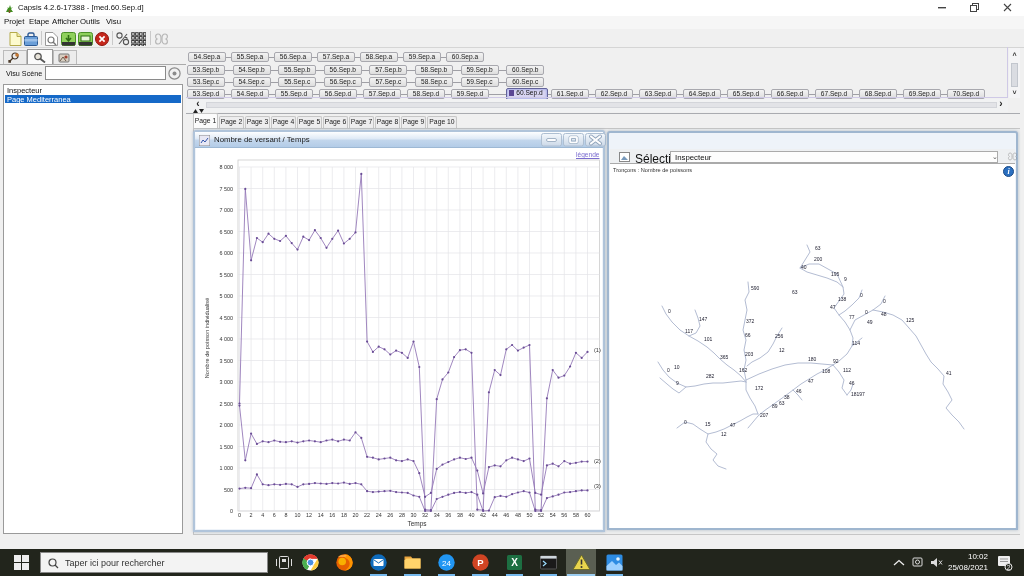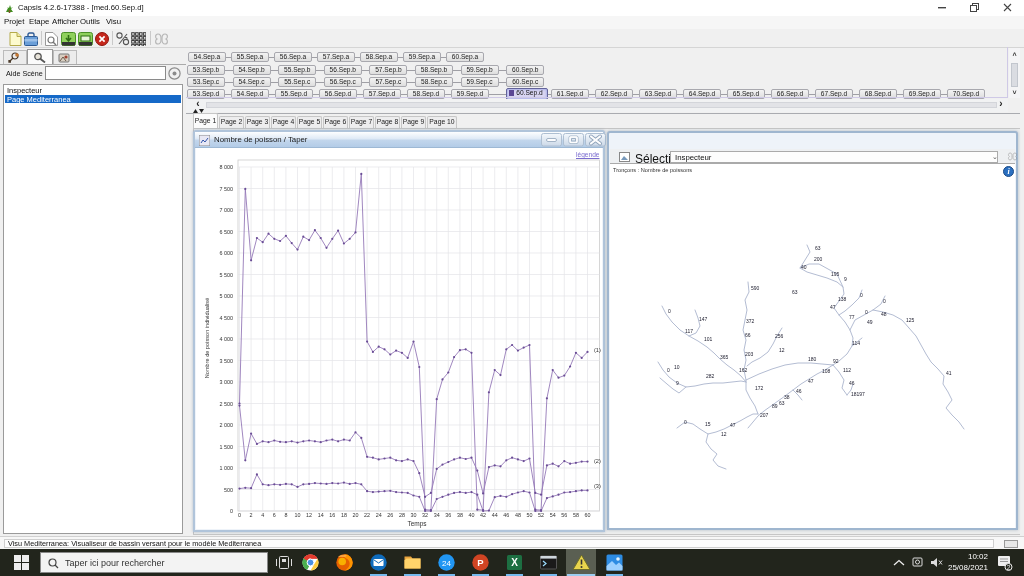--- a/index.html
+++ b/index.html
@@ -162,21 +162,21 @@
 <svg class="abs" style="left:33px;top:4px;z-index:3" width="14" height="11">
         <circle cx="5" cy="4.5" r="3.2" fill="#e8e4da" stroke="#555" stroke-width="1.3"></circle>
         <path d="M7.5 7 L12 10.5" stroke="#555" stroke-width="1.8"></path>
       </svg>
 <svg class="abs" style="left:58px;top:5px;z-index:3" width="13" height="10">
         <rect x="1" y="1" width="10" height="8" rx="1" fill="#d8cfc2" stroke="#777"></rect>
         <circle cx="8" cy="4" r="1.6" fill="#a04030"></circle>
         <path d="M2 8 L5 4 L8 8" fill="none" stroke="#6a5a4a"></path>
       </svg>
 <div class="abs" style="left:0px;top:16px;width:186px;height:0px;border-top:1px solid #aaa"></div>
-<span class="abs" style="left:6px;top:21px;font-size:7.2px;color:#111">Aide Scène</span>
+<span class="abs" style="left:6px;top:21px;font-size:7.2px;color:#111">Visu Scène</span>
 <div class="abs" style="left:45px;top:18px;width:121px;height:14px;background:#fff;border:1px solid #8a8a8a"></div>
 <svg class="abs" style="left:168px;top:19px" width="13" height="13">
         <circle cx="6.5" cy="6.5" r="5.6" fill="none" stroke="#8a8a8a" stroke-width="1.2"></circle>
         <circle cx="6.5" cy="6.5" r="2" fill="#8a8a8a"></circle>
       </svg>
 <div class="abs" id="lpList">
 <div class="lirow" style="top:1px">Inspecteur</div>
 <div class="lirow" id="visuSel" style="top:9.5px">Page Mediterranea</div>
 </div>
 </div>
@@ -293,21 +293,21 @@
       <div class="tab" style="left:208px;width:25px">Page 9</div>
       <div class="tab" style="left:234px;width:30px">Page 10</div>
     </div>
 <div class="abs" id="mdi"></div>
     <div class="abs iframe-w" id="chartwin">
 <div class="ititle">
         <svg class="abs" style="left:4px;top:2.5px" width="11" height="11">
           <rect width="11" height="11" fill="#e8e8f4" stroke="#888"></rect>
           <path d="M2 8 L4 5 L6 7 L9 3" stroke="#3355aa" fill="none"></path>
         </svg>
-<span class="abs" style="left:19px;top:2.5px">Nombre de poisson / Taper</span>
+<span class="abs" style="left:19px;top:2.5px">Nombre de versant / Temps</span>
 <svg class="abs" style="left:346px;top:1px" width="21" height="14" viewBox="0 0 21 14">
           <rect x="0.5" y="0.5" width="20" height="12.5" rx="2" fill="url(#gb)" stroke="#aebfd2"></rect>
           <rect x="5.5" y="5.5" width="10" height="3" rx="1.5" fill="#fdfdfe" stroke="#8fa3ba" stroke-width="0.8"></rect>
         </svg>
         <svg class="abs" style="left:368px;top:1px" width="21" height="14" viewBox="0 0 21 14">
           <rect x="0.5" y="0.5" width="20" height="12.5" rx="2" fill="url(#gb)" stroke="#aebfd2"></rect>
           <rect x="6" y="3" width="9" height="7.5" rx="1.5" fill="none" stroke="#8fa3ba" stroke-width="0.8"></rect>
           <rect x="7" y="4" width="7" height="5.5" rx="1" fill="none" stroke="#fdfdfe" stroke-width="1.6"></rect>
           <rect x="8.6" y="5.6" width="3.8" height="2.4" fill="none" stroke="#8fa3ba" stroke-width="0.8"></rect>
         </svg>
@@ -660,24 +660,20 @@
             <text x="150" y="253">207</text>
             <text x="74" y="260">0</text>
             <text x="95" y="262">15</text>
             <text x="120" y="263">47</text>
             <text x="111" y="272">12</text>
             <text x="336" y="211">41</text>
           </g>
 </svg>
 </div>
     </div>
-<div class="abs" id="statusbar">
-<div class="txt">Visu Mediterranea: Visualiseur de bassin versant pour le modèle Mediterranea</div>
-<div class="abs" style="left:1004px;top:3px;width:14px;height:8px;background:#e8e8e8;border:1px solid #999"></div>
-</div>
 <div class="abs" id="taskbar">
 <svg class="abs" style="left:14px;top:6px" width="15" height="15" viewBox="0 0 15 15">
         <rect x="0" y="0" width="7" height="7" fill="#eee"></rect>
         <rect x="8" y="0" width="7" height="7" fill="#eee"></rect>
         <rect x="0" y="8" width="7" height="7" fill="#eee"></rect>
         <rect x="8" y="8" width="7" height="7" fill="#eee"></rect>
       </svg>
 <div id="search"><svg class="abs" style="left:7px;top:5px" width="11" height="11">
           <circle cx="4.5" cy="4.5" r="3.5" fill="none" stroke="#444" stroke-width="1.2"></circle>
           <path d="M7 7 L10 10" stroke="#444" stroke-width="1.2"></path>

